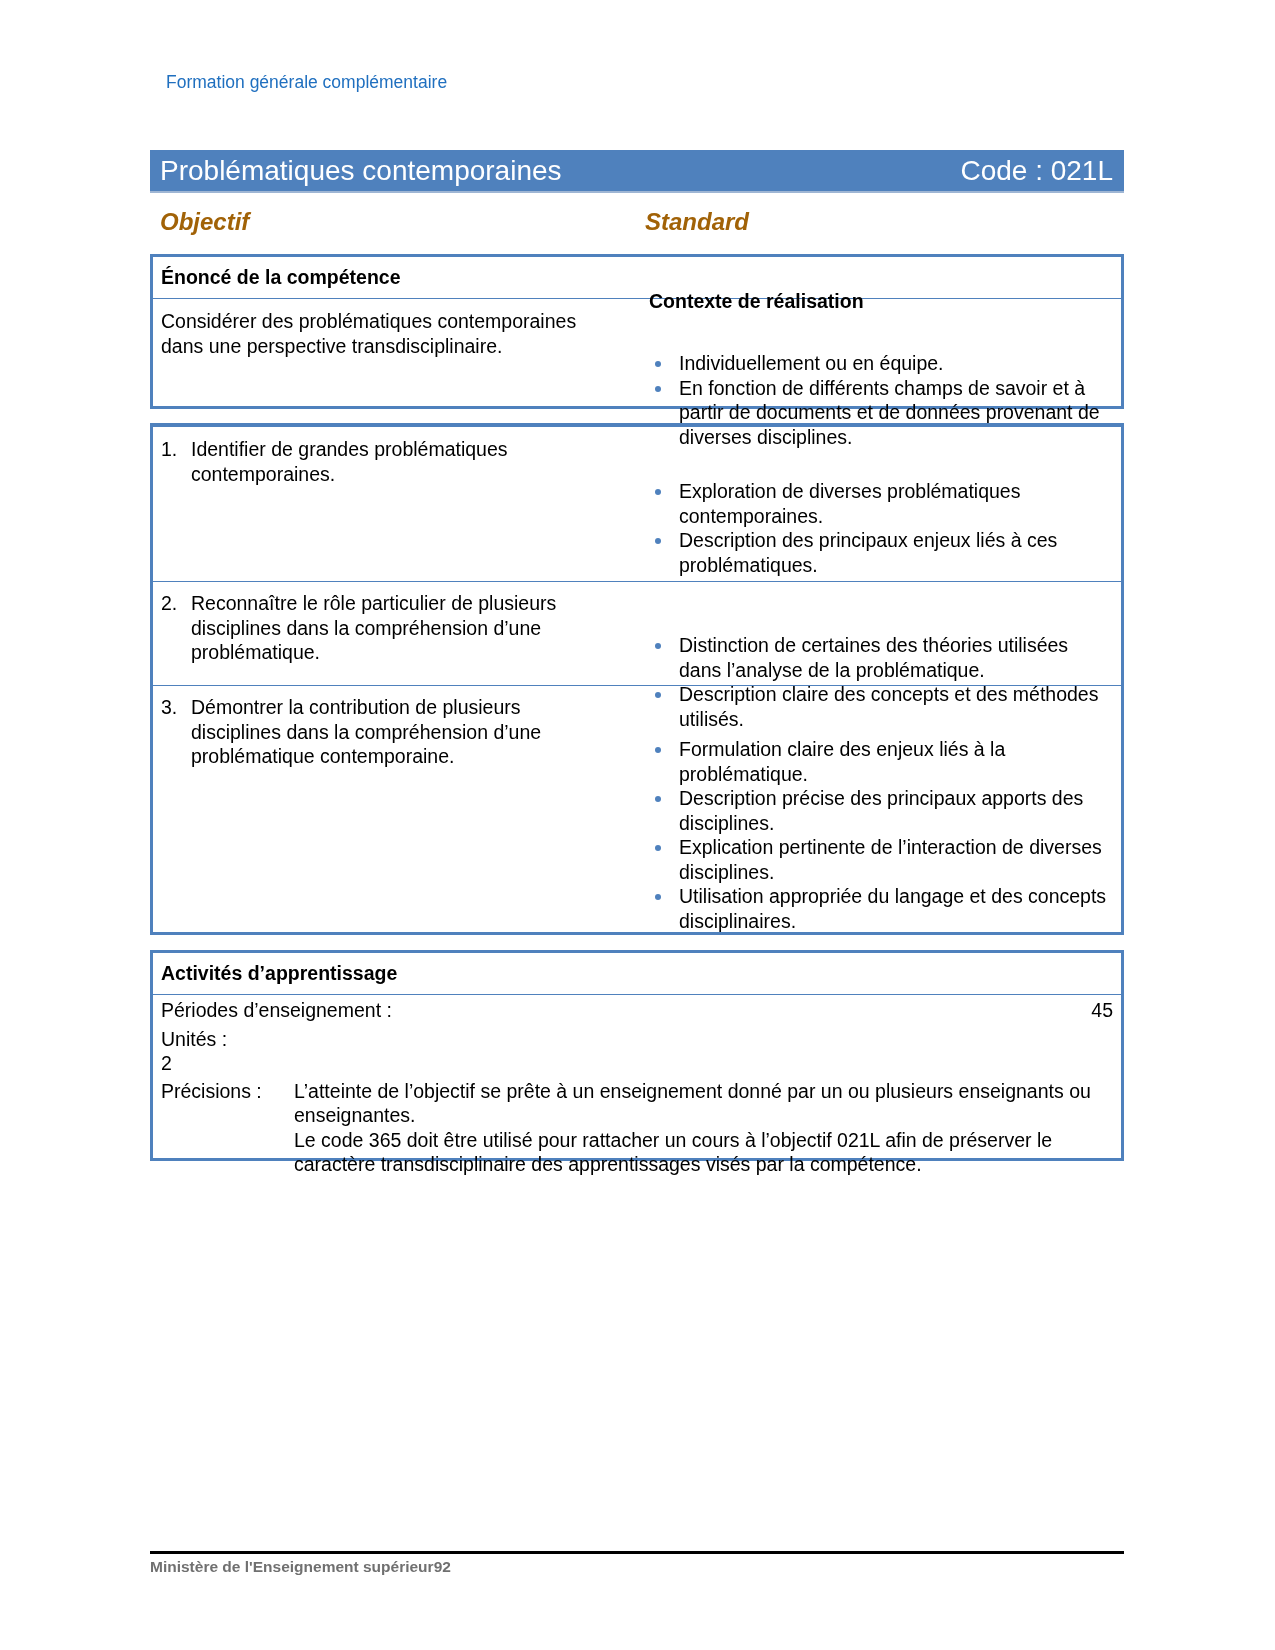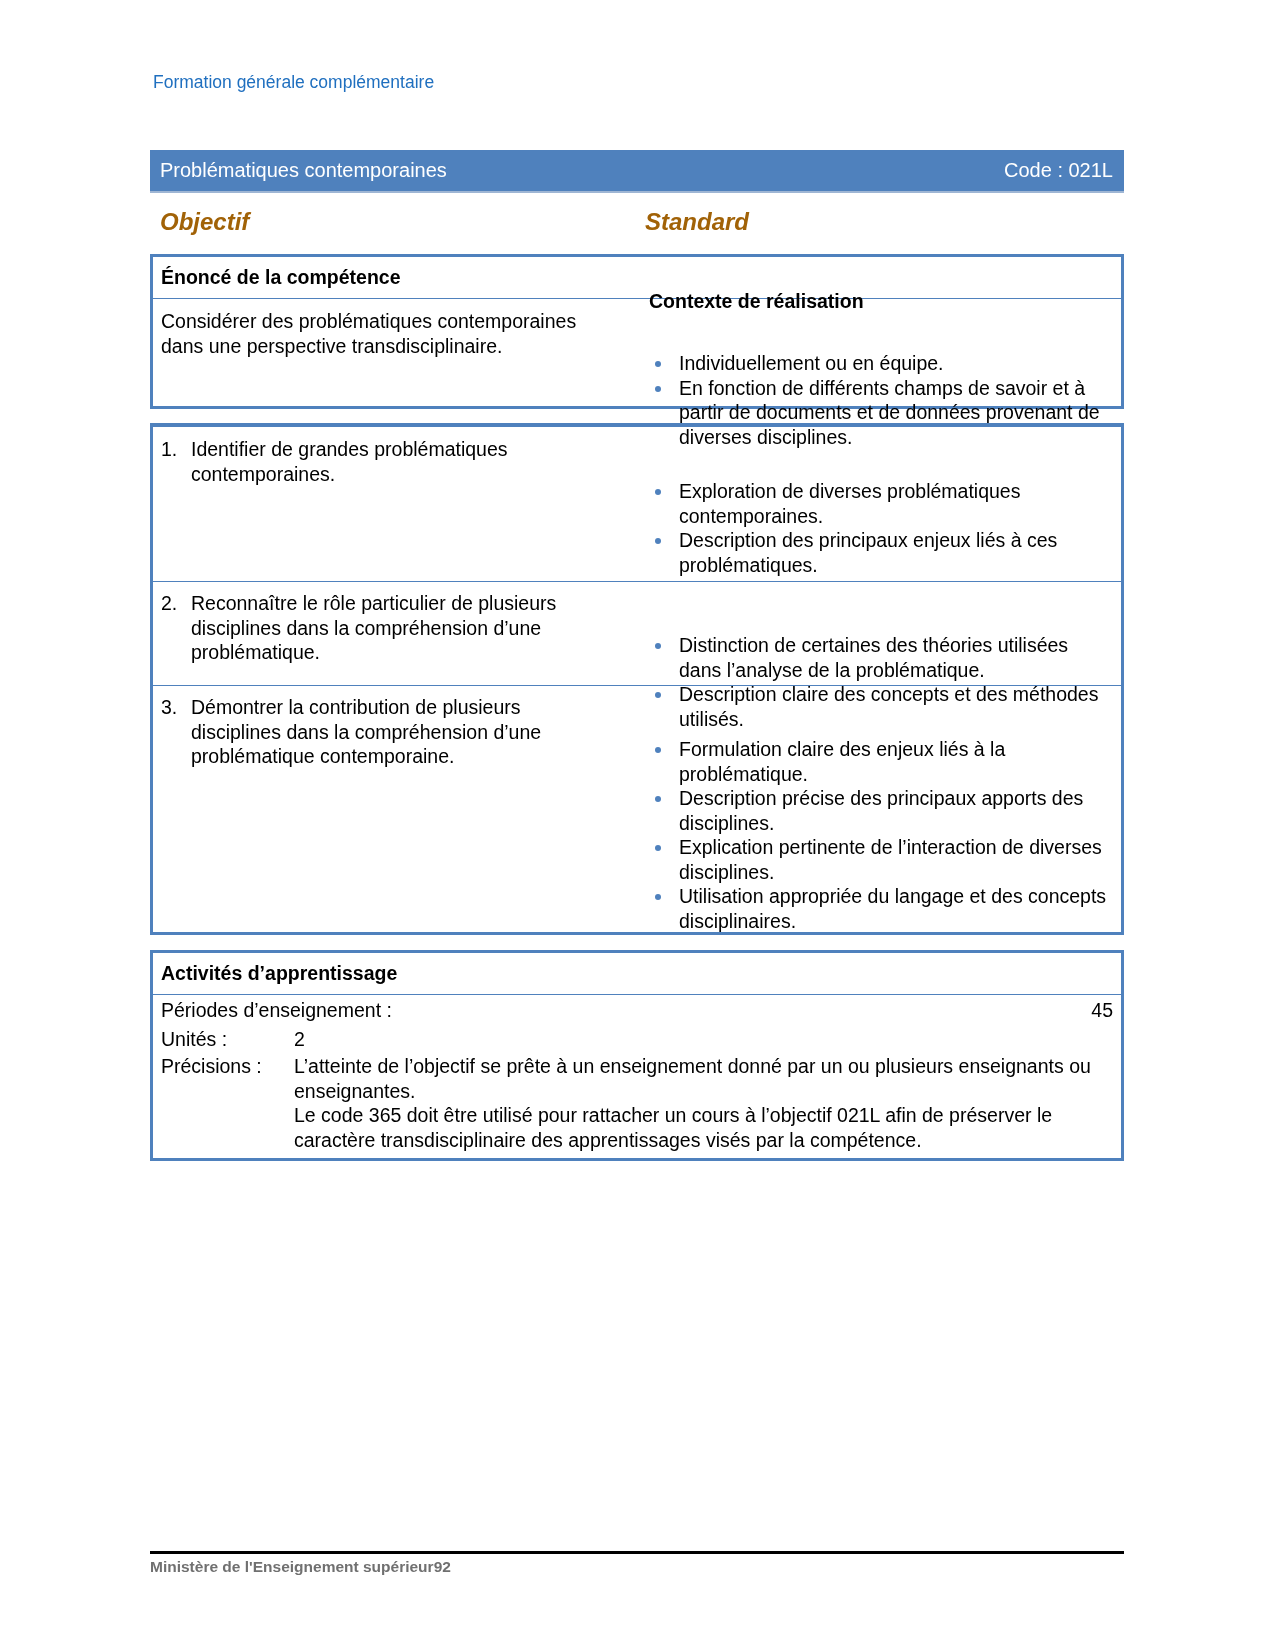--- a/index.html
+++ b/index.html
@@ -2,26 +2,26 @@
 <html><head>
 <meta charset="utf-8">
 <style>
   html, body { margin: 0; padding: 0; background: #ffffff; }
   body {
     width: 1275px; height: 1650px; position: relative; overflow: hidden;
     font-family: "Liberation Sans", "DejaVu Sans", sans-serif;
     color: #000000;
   }
   .running-head {
-    position: absolute; left: 153px; top: 72px;
+    position: absolute; left: 166px; top: 72px;
     font-size: 17.5px; color: #1f6fbf;
   }
   .title-bar {
     position: absolute; left: 150px; top: 150px; width: 974px; height: 43px;
-    background: #4f81bd; color: #ffffff; font-size: 20px;
+    background: #4f81bd; color: #ffffff; font-size: 28px;
     display: flex; align-items: center; justify-content: space-between;
     box-sizing: border-box; padding: 0 11px 0 10px;
     border-bottom: 2px solid #9fb6d4;
   }
   .sect-heads {
     position: absolute; left: 150px; top: 206px; width: 974px; height: 36px;
     font-size: 24px; font-weight: bold; font-style: italic; color: #a16207;
   }
   .sect-heads span { position: absolute; top: 2px; }
   .tbl {
@@ -135,21 +135,21 @@
 
 <div class="tbl" style="top:950px; height:211px;">
   <div class="row hdr">
     <div class="c1" style="width:100%;">Activités d’apprentissage</div>
   </div>
   <div class="row" style="display:block; padding:3px 8px 0 8px;">
     <div class="act-row" style="margin-bottom:4px;justify-content:space-between;">
       <span class="act-label" style="width:263px;">Périodes d’enseignement :</span>
       <span>45</span>
     </div>
-    <div class="act-row" style="margin-bottom:3px;">
+    <div class="act-row" style="margin-bottom:3px;flex-direction:column;">
       <span class="act-label" style="width:133px;">Unités :</span>
       <span>2</span>
     </div>
     <div class="act-row">
       <span class="act-label" style="width:133px;">Précisions :</span>
       <div style="flex:1; padding-right:4px;">
         <div>L’atteinte de l’objectif se prête à un enseignement donné par un ou plusieurs enseignants ou enseignantes.</div>
         <div>Le code 365 doit être utilisé pour rattacher un cours à l’objectif 021L afin de préserver le caractère transdisciplinaire des apprentissages visés par la compétence.</div>
       </div>
     </div>

